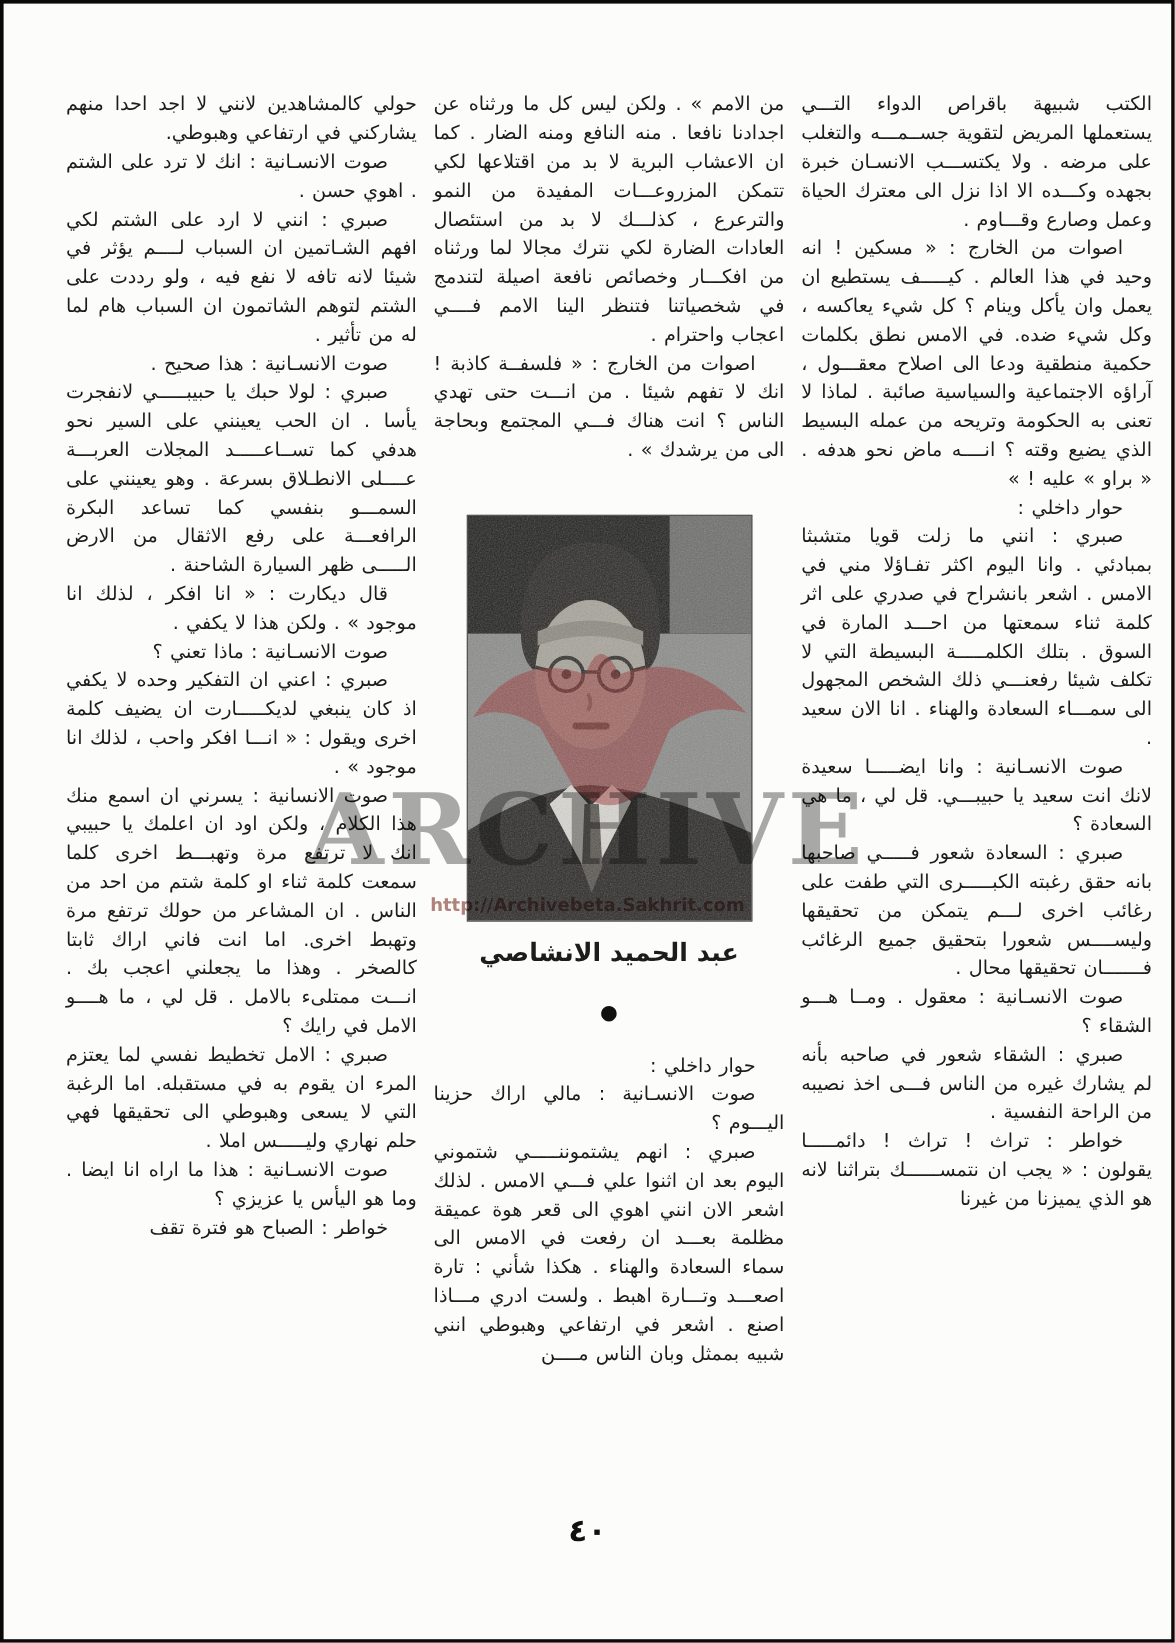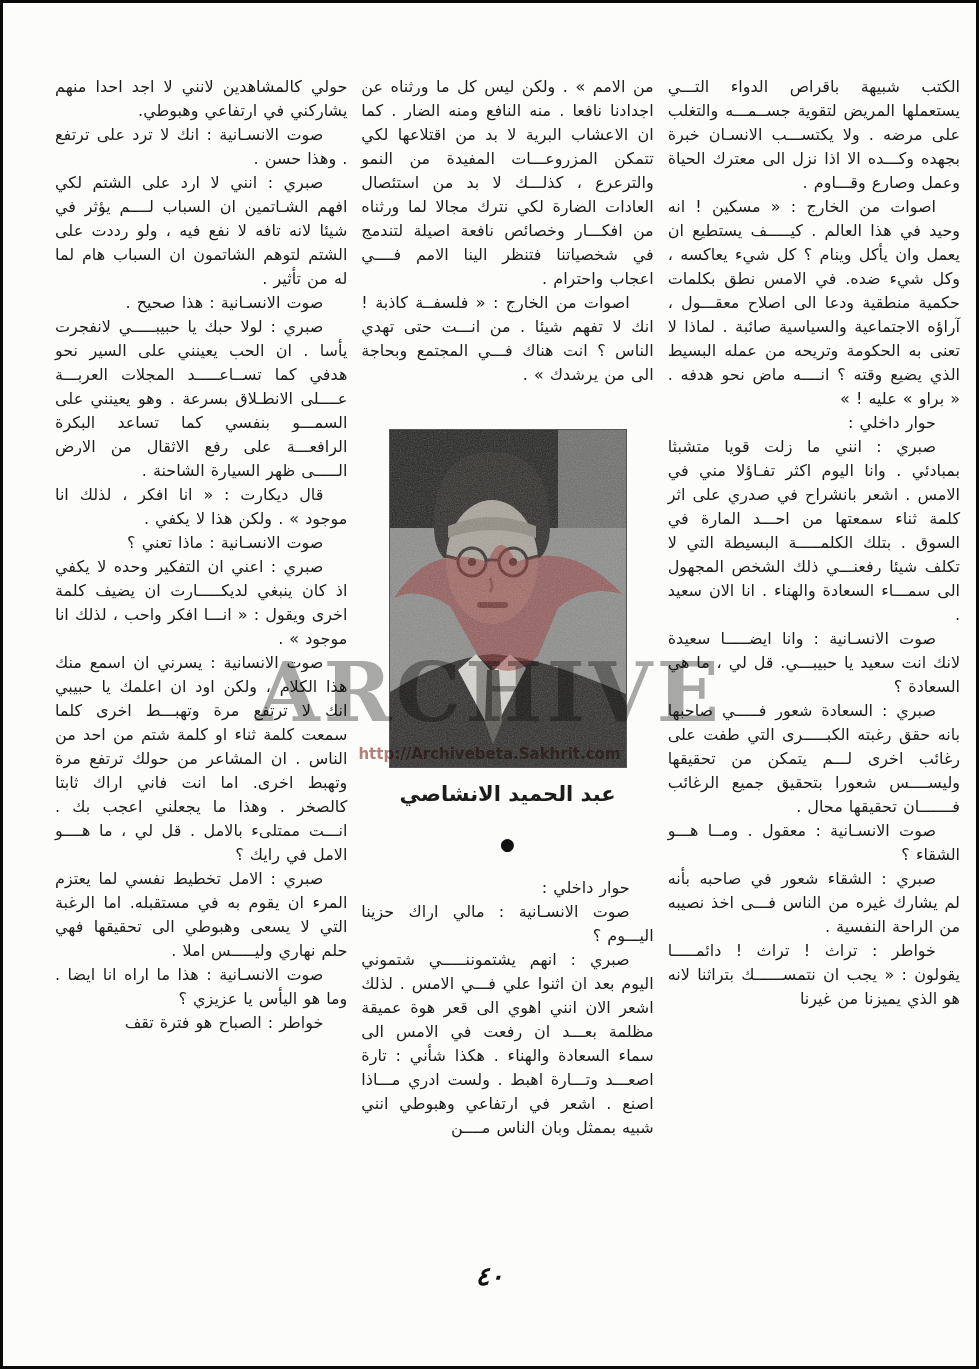--- a/index.html
+++ b/index.html
@@ -82,21 +82,20 @@
     pointer-events:none;
     z-index:5;
   }
   .page-number{
     position:absolute;
     top:1258px;left:0;right:0;
     text-align:center;
     font-size:26px;
     font-weight:700;
     color:#111;
-    font-style:italic;
   }
 </style>
 </head>
 <body>
 
 <div class="page">
 
   <div class="columns">
 
     <div class="col">
@@ -173,21 +172,21 @@
       <div class="textblock">
           <p>حوار داخلي :</p>
           <p>صوت الانسـانية : مالي اراك حزينا اليـــوم ؟</p>
           <p>صبري : انهم يشتموننـــــي شتموني اليوم بعد ان اثنوا علي فـــي الامس . لذلك اشعر الان انني اهوي الى قعر هوة عميقة مظلمة بعـــد ان رفعت في الامس الى سماء السعادة والهناء . هكذا شأني : تارة اصعـــد وتـــارة اهبط . ولست ادري مـــاذا اصنع . اشعر في ارتفاعي وهبوطي انني شبيه بممثل وبان الناس مــــن</p>
         </div>
     </div>
 
     <div class="col">
       <div class="textblock cont">
           <p>حولي كالمشاهدين لانني لا اجد احدا منهم يشاركني في ارتفاعي وهبوطي.</p>
-          <p>صوت الانسـانية : انك لا ترد على ترتفع . وهذا حسن .</p>
+          <p>صوت الانسـانية : انك لا ترد على الشتم . اهوي حسن .</p>
           <p>صبري : انني لا ارد على الشتم لكي افهم الشـاتمين ان السباب لــــم يؤثر في شيئا لانه تافه لا نفع فيه ، ولو رددت على الشتم لتوهم الشاتمون ان السباب هام لما له من تأثير .</p>
           <p>صوت الانسـانية : هذا صحيح .</p>
           <p>صبري : لولا حبك يا حبيبـــــي لانفجرت يأسا . ان الحب يعينني على السير نحو هدفي كما تســاعـــــد المجلات العربـــة عــــلى الانطـلاق بسرعة . وهو يعينني على السمـــو بنفسي كما تساعد البكرة الرافعـــة على رفع الاثقال من الارض الـــــى ظهر السيارة الشاحنة .</p>
           <p>قال ديكارت : « انا افكر ، لذلك انا موجود » . ولكن هذا لا يكفي .</p>
           <p>صوت الانسـانية : ماذا تعني ؟</p>
           <p>صبري : اعني ان التفكير وحده لا يكفي اذ كان ينبغي لديكـــــارت ان يضيف كلمة اخرى ويقول : « انـــا افكر واحب ، لذلك انا موجود » .</p>
           <p>صوت الانسانية : يسرني ان اسمع منك هذا الكلام ، ولكن اود ان اعلمك يا حبيبي انك لا ترتفع مرة وتهبـــط اخرى كلما سمعت كلمة ثناء او كلمة شتم من احد من الناس . ان المشاعر من حولك ترتفع مرة وتهبط اخرى. اما انت فاني اراك ثابتا كالصخر . وهذا ما يجعلني اعجب بك . انـــت ممتلىء بالامل . قل لي ، ما هــــو الامل في رايك ؟</p>
           <p>صبري : الامل تخطيط نفسي لما يعتزم المرء ان يقوم به في مستقبله. اما الرغبة التي لا يسعى وهبوطي الى تحقيقها فهي حلم نهاري وليـــــس املا .</p>
           <p>صوت الانسـانية : هذا ما اراه انا ايضا . وما هو اليأس يا عزيزي ؟</p>
           <p>خواطر : الصباح هو فترة تقف</p>

